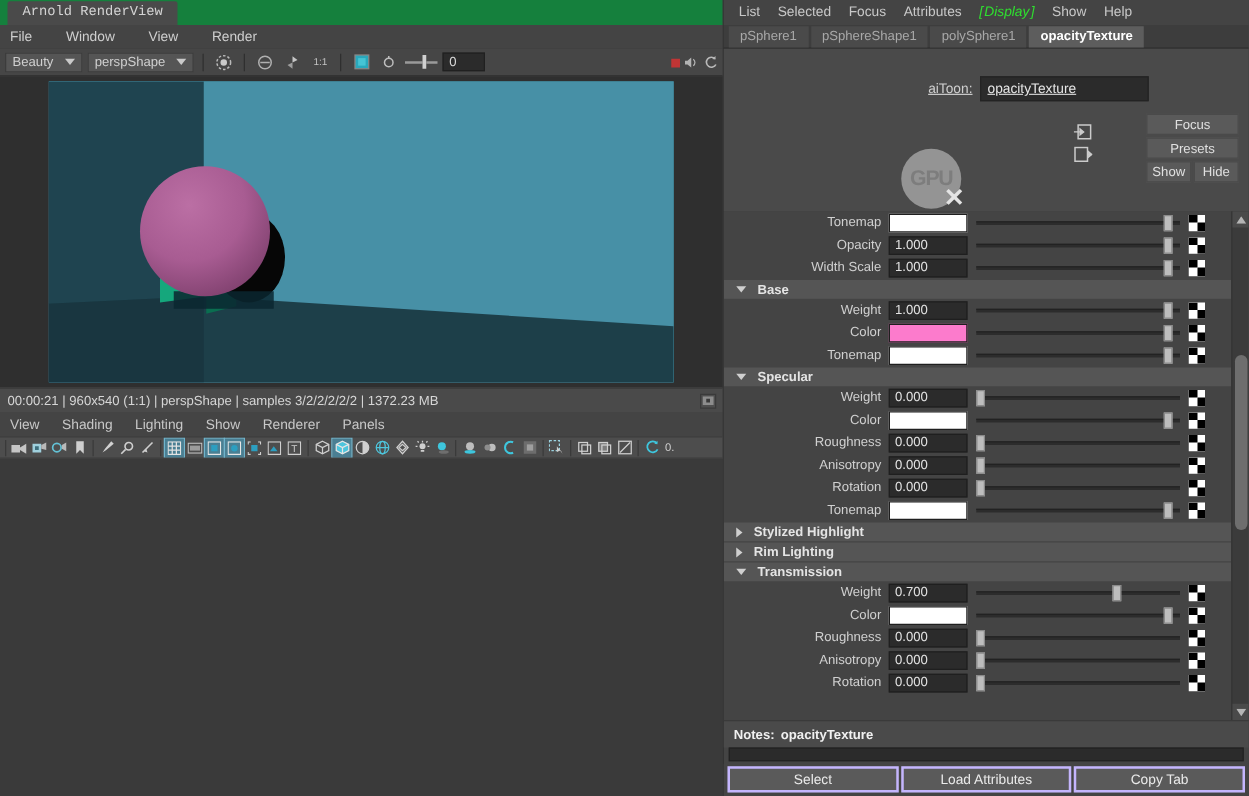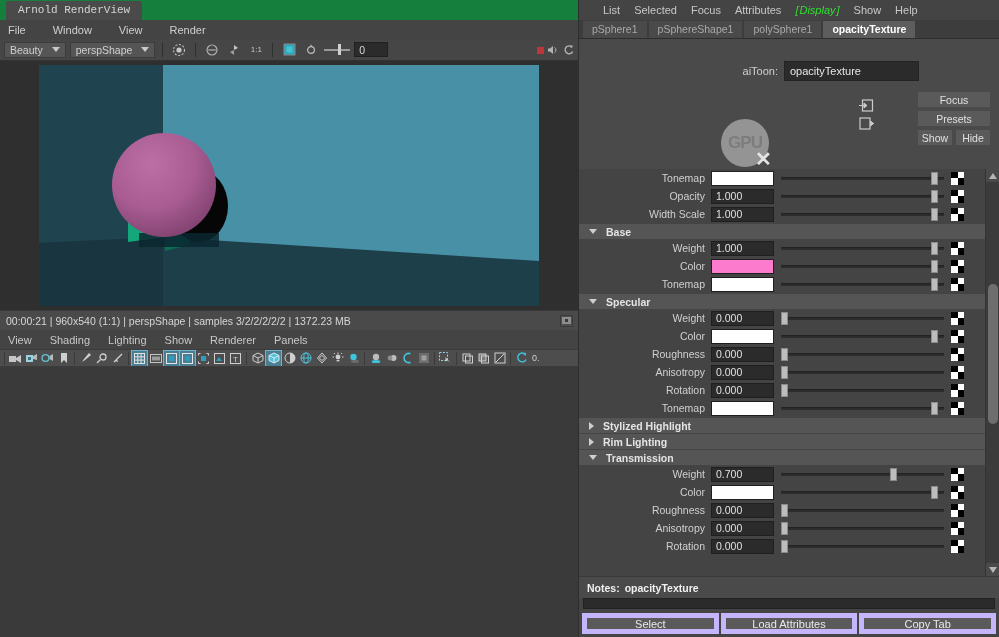--- a/index.html
+++ b/index.html
@@ -46,33 +46,33 @@
                 border-top:1px solid #3c3c3c; border-bottom:1px solid #3c3c3c; overflow:hidden;}
   .vi { width:15px;height:15px; display:flex; align-items:center; justify-content:center; flex:0 0 auto;}
   .vi.on { background:#4a7f93; outline:1px solid #6fb4cc; }
   .vsep { width:1px;height:13px;background:#3a3a3a; margin:0 2px; flex:0 0 auto;}
 
   .viewport { position:relative; background:#5a5a5a; flex:1; overflow:hidden; }
 
   
   #right { width:421px; height:637px; background:#444444; display:flex; flex-direction:column;
            border-left:1px solid #2e2e2e; }
-  .ae-menubar { height:20px; background:#444; display:flex; align-items:center; padding-left:24px; gap:14px; }
+  .ae-menubar { height:20px; background:#444; display:flex; align-items:center; padding-left:12px; gap:14px; }
   .ae-menubar .mi { font-size:11px; }
   .mi.active { color:#2fe02f;font-style:italic; }
   .mi.active::before { content:"["; color:#2fe02f; margin-right:1px;}
   .mi.active::after { content:"]"; color:#2fe02f; margin-left:1px;}
 
   .ae-tabs { height:19px; background:#3d3d3d; display:flex; align-items:flex-end; padding-left:4px; gap:2px;
              border-bottom:1px solid #2d2d2d;}
   .ae-tab { font-size:10.5px; color:#a9a9a9; background:#4a4a4a; padding:2px 9px 3px 9px; }
   .ae-tab.sel { background:#5d5d5d; color:#ffffff; font-weight:bold; }
 
   .ae-head { position:relative; height:130px; background:#4a4a4a; }
-  .nodefield-row { position:absolute; top:22px; left:0; right:0; display:flex; align-items:center; }
+  .nodefield-row { position:absolute; top:22px; left:0; right:0; display:flex; align-items:center;text-decoration:underline; }
   .nodefield-label { width:205px; text-align:right; padding-right:6px; color:#cfcfcf; font-size:11px;}
   .nodefield { background:#2b2b2b; border:1px solid #232323; width:135px; height:20px; color:#e6e6e6;
                font-size:11px; display:flex; align-items:center; padding-left:5px; }
   .iobtn { width:15px;height:14px; margin-bottom:4px; }
   .hdr-btns { position:absolute; right:8px; top:52px; width:74px; }
   .hbtn { background:#5a5a5a; border:1px solid #4a4a4a; color:#e0e0e0; font-size:10.5px; text-align:center;
           height:17px; line-height:16px; margin-bottom:2px; }
   .hbtn-row { display:flex; gap:2px; }
   .hbtn-row .hbtn { flex:1; }
   .gpu-badge { position:absolute; left:142px; top:80px; width:48px; height:48px; border-radius:50%;
@@ -105,21 +105,21 @@
   .slider-thumb { position:absolute; top:1px; width:7px; height:13px; background:#bdbdbd;
                   border:1px solid #8a8a8a; }
   .map-btn { width:13px; height:13px; margin-left:7px; background:#ffffff; position:relative; overflow:hidden;}
   .map-btn i { position:absolute; width:50%; height:50%; background:#000; }
   .map-btn i:nth-child(1){left:0;top:0;} .map-btn i:nth-child(2){right:0;bottom:0;}
 
   .notes { height:22px; background:#4a4a4a; border-top:1px solid #3a3a3a; display:flex; align-items:center;
            padding-left:8px; color:#f0f0f0; font-size:10.5px; font-weight:bold; gap:5px;}
   .notes-field { height:11px; background:#2b2b2b; border:1px solid #222; margin:0 4px 2px 4px; }
   .bottom-btns { height:26px; display:flex; gap:2px; padding:2px 3px 3px 3px; background:#444; }
-  .bbtn { flex:1; background:#5a5a5a; border:5px solid #c4b5fd; color:#eaeaea; font-size:11px;
+  .bbtn { flex:1; background:#5a5a5a; border:2px solid #c4b5fd; color:#eaeaea; font-size:11px;
           display:flex; align-items:center; justify-content:center; }
 </style>
 </head>
 <body>
 
 <div id="app">
 
   <div id="left">
 
     <div class="win-tabbar">

